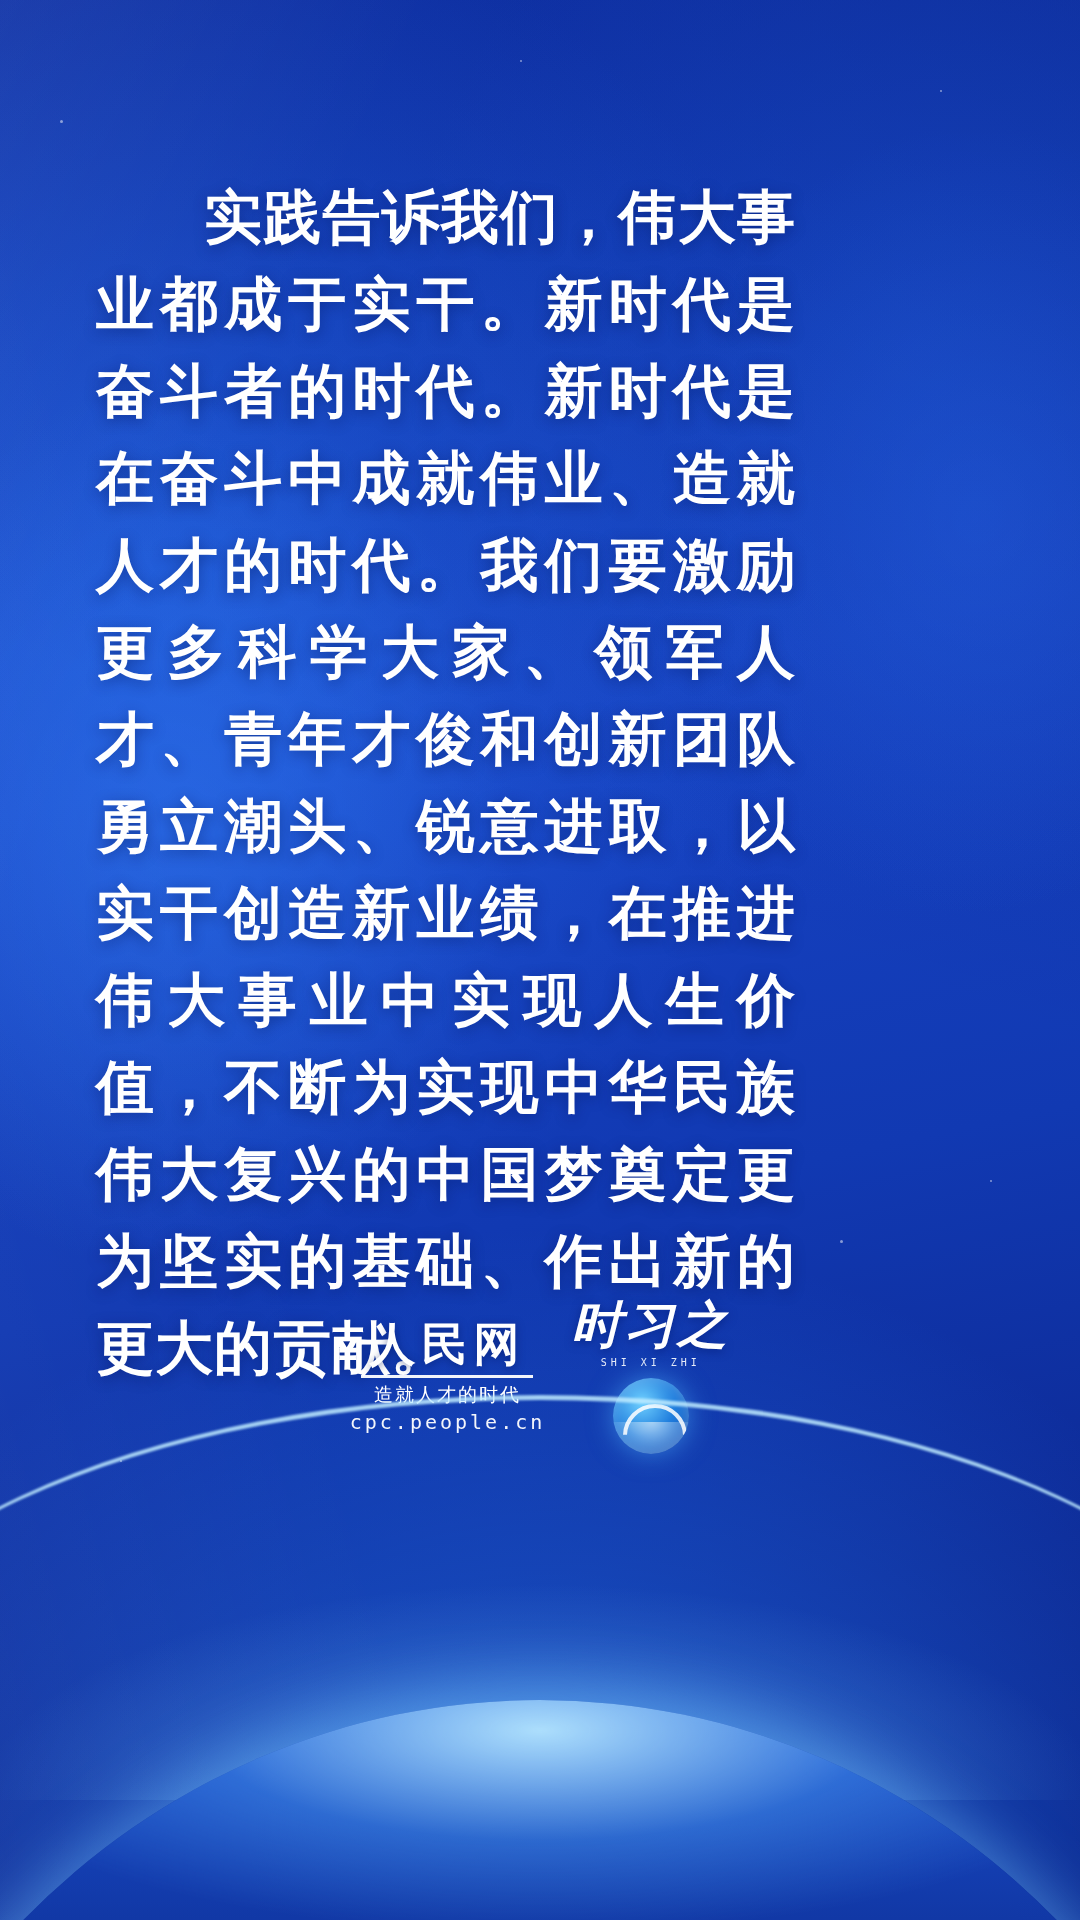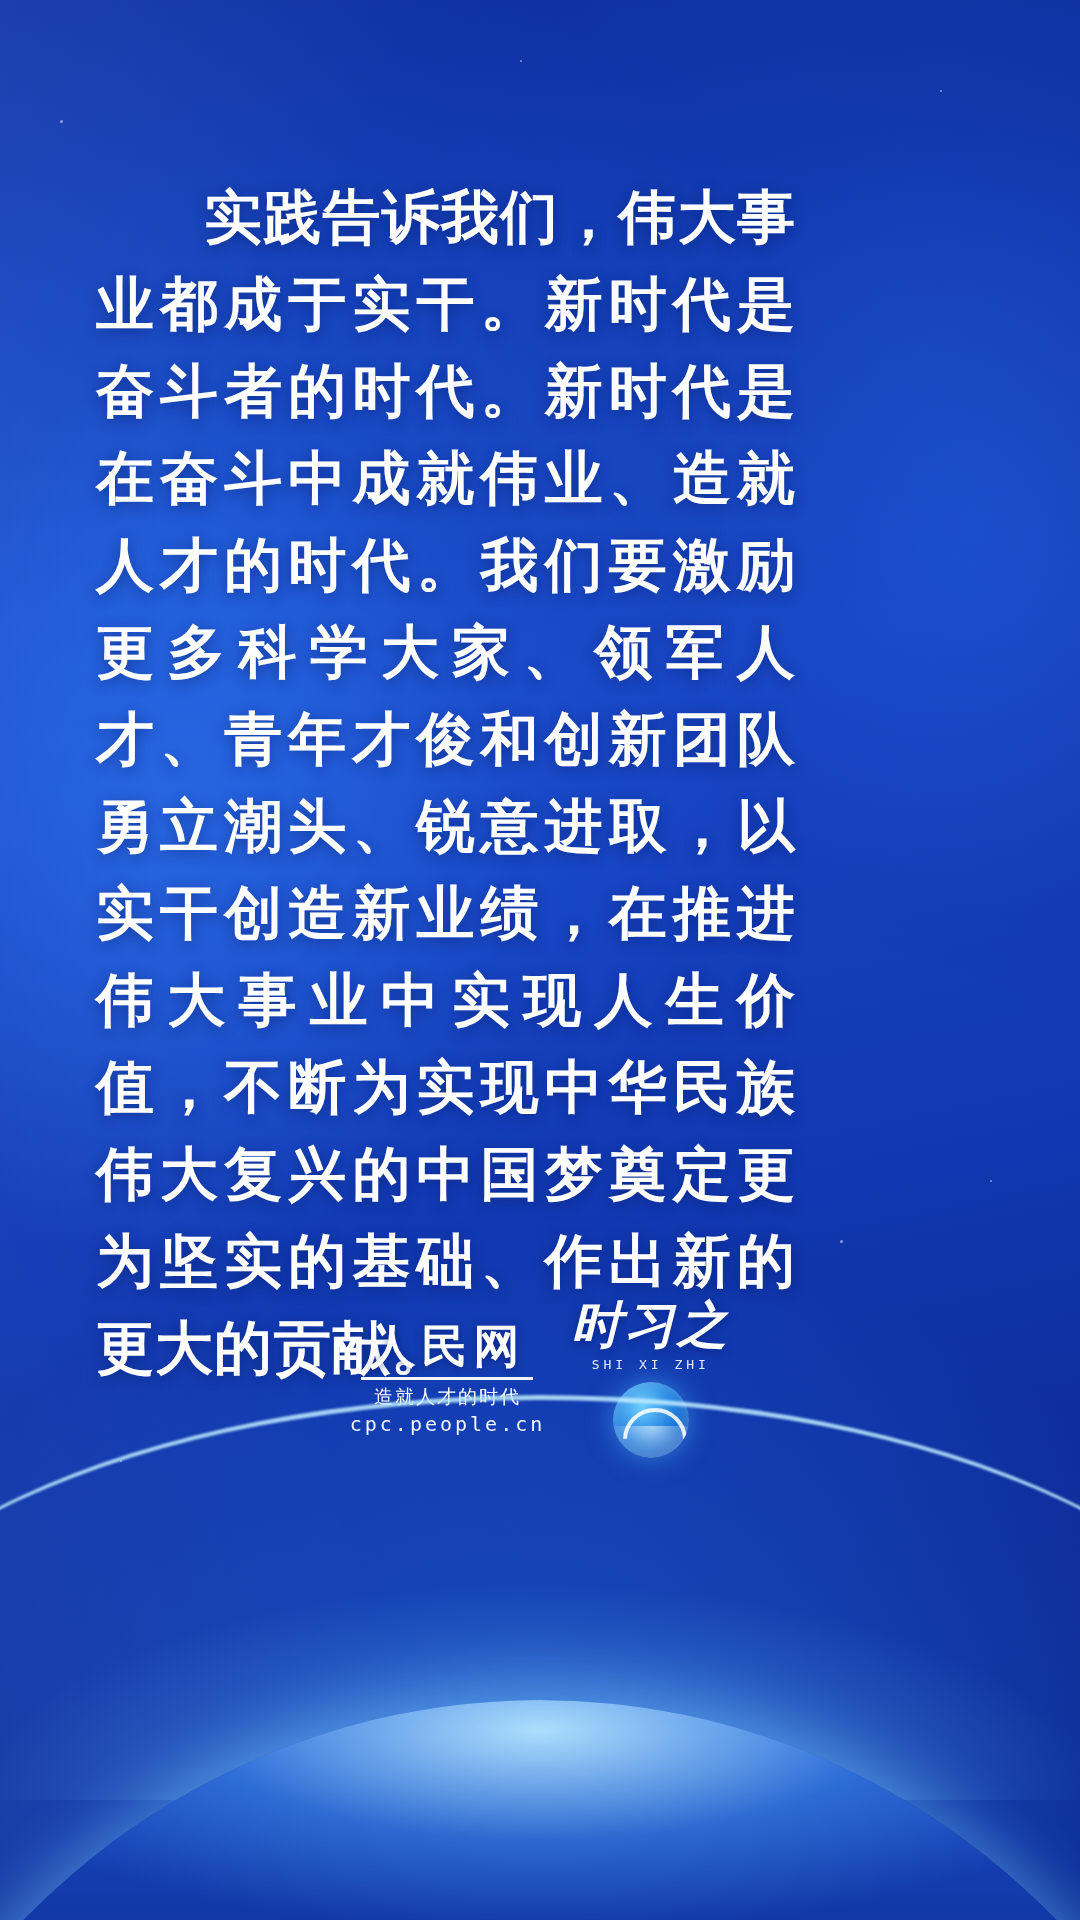--- a/index.html
+++ b/index.html
@@ -143,21 +143,21 @@
     font-family: "DejaVu Serif", "Liberation Serif", serif;
     font-weight: bold;
     font-style: italic;
     font-size: 50px;
     letter-spacing: 3px;
     line-height: 1;
     text-shadow: 0 2px 10px rgba(0,25,110,0.6);
   }
   .shixizhi .sx-pinyin {
     font-family: "DejaVu Sans Mono", "Liberation Mono", monospace;
-    font-size: 13px;
+    font-size: 10px;
     letter-spacing: 4px;
     margin-top: 7px;
     opacity: .9;
   }
   .sx-badge {
     position: relative;
     width: 76px;
     height: 76px;
     border-radius: 50%;
     background: radial-gradient(circle at 38% 32%, #6fd0ff 0%, #1f7ddd 48%, #0b3fa8 100%);

